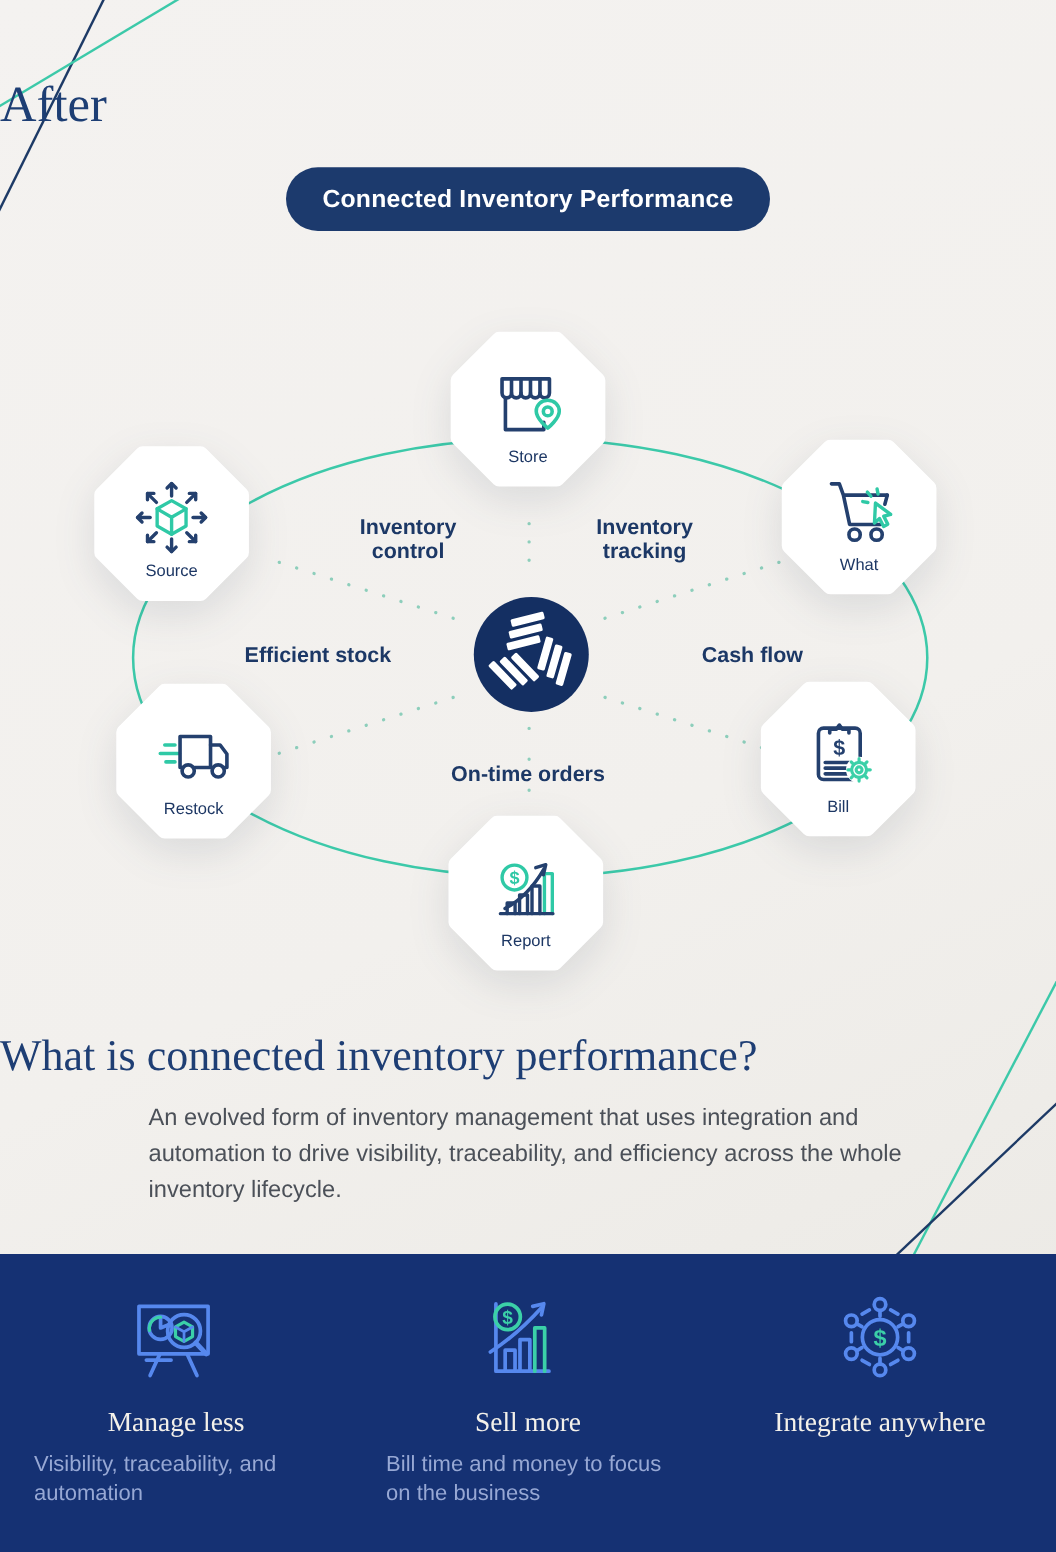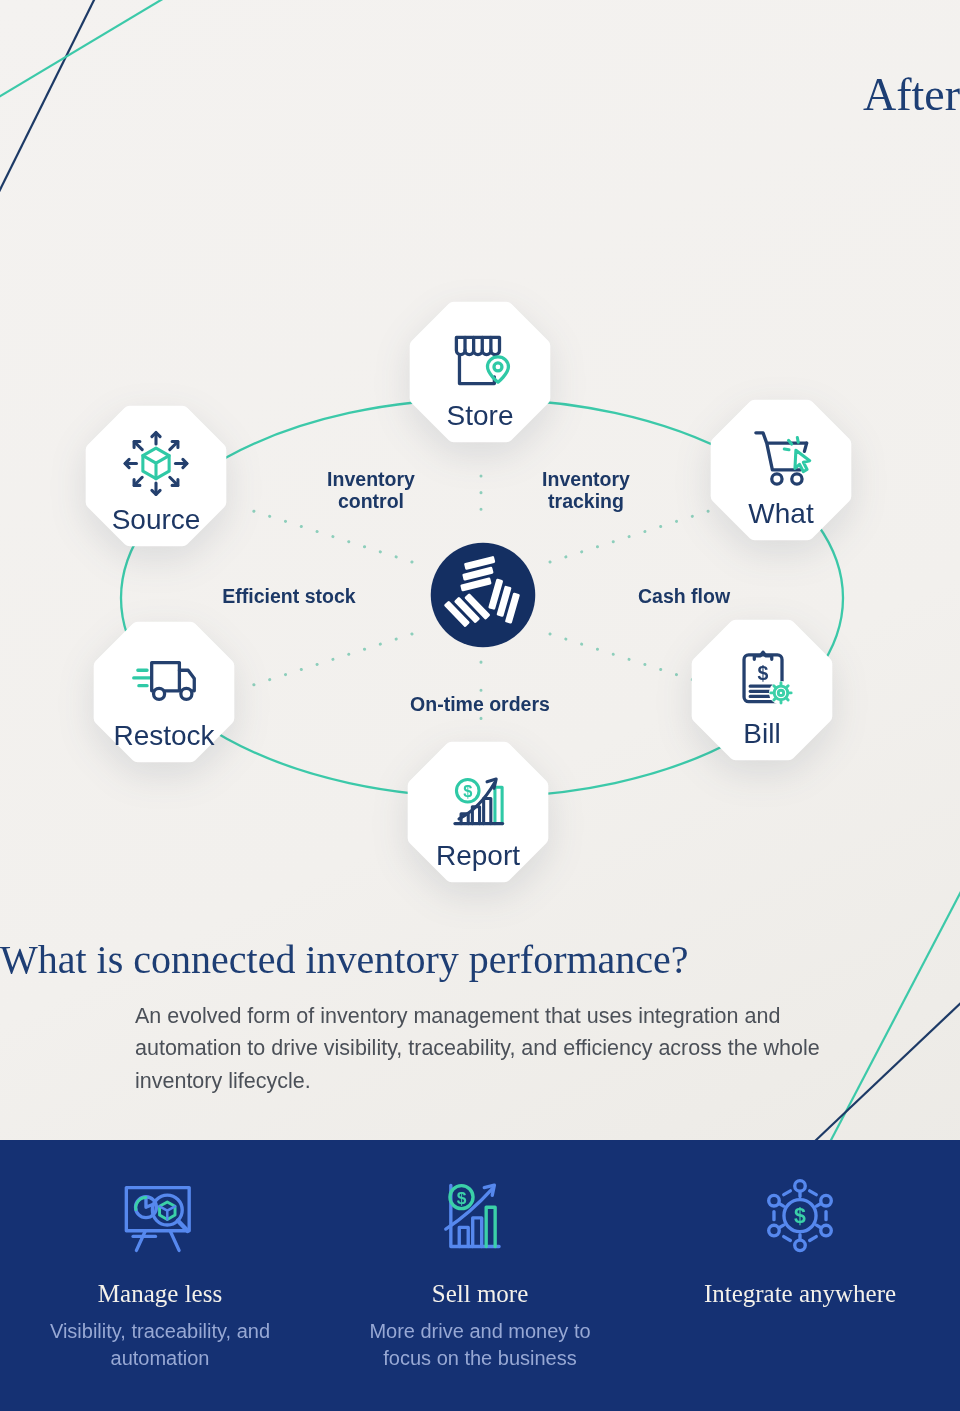--- a/index.html
+++ b/index.html
@@ -5,42 +5,42 @@
   html,body{margin:0;padding:0;background:#e8e6e2;}
   .canvas{
     position:relative;width:960px;height:1411px;overflow:hidden;
     background:linear-gradient(155deg,#f4f2f0 0%,#f2f0ed 55%,#eae8e3 100%);
     font-family:"Liberation Sans",sans-serif;
   }
   svg{display:block;}
   .decor{position:absolute;inset:0;z-index:0;pointer-events:none;}
 
   .page-title{
-    position:absolute;top:68px;left:0;right:0;margin:0;text-align:right;
-    font-family:"Liberation Serif",serif;font-weight:400;font-size:46px;color:#1d3e74;z-index:2;padding-left:32px;
+    position:absolute;top:68px;left:0;right:0;margin:0;text-align:left;
+    font-family:"Liberation Serif",serif;font-weight:400;font-size:46px;color:#1d3e74;z-index:2;
   }
   .pill{
     position:absolute;top:152px;left:260px;width:440px;height:58px;border-radius:29px;
     background:#1c3a6d;color:#ffffff;display:flex;align-items:center;justify-content:center;
     font-size:22.5px;font-weight:700;letter-spacing:.2px;z-index:2;
   }
 
   .diagram{position:absolute;top:290px;left:0;width:960px;height:610px;z-index:1;}
   .ring{position:absolute;inset:0;}
 
   .hub{position:absolute;left:427px;top:249px;width:112px;height:112px;z-index:2;}
 
   .node{position:absolute;width:152px;height:152px;z-index:3;
     filter:drop-shadow(0 12px 18px rgba(45,55,85,.12));}
   .badge{position:absolute;inset:0;width:100%;height:100%;}
   .badge polygon{fill:#ffffff;stroke:#ffffff;stroke-width:15;stroke-linejoin:round;}
   .node-inner{position:absolute;inset:0;display:flex;flex-direction:column;align-items:center;
     justify-content:center;padding-top:8px;}
   .nicon{width:78px;height:78px;}
-  .nlabel{font-size:28px;color:#1d3764;margin-top:1px;}
+  .nlabel{font-size:15px;color:#1d3764;margin-top:1px;}
 
   .rlabel{position:absolute;text-align:center;font-weight:700;font-size:19.5px;line-height:1.12;
     color:#1c3866;z-index:2;}
   .rl-0{left:306px;top:179px;width:130px;}
   .rl-1{left:521px;top:179px;width:130px;}
   .rl-2{left:199px;top:296px;width:180px;}
   .rl-3{left:614px;top:296px;width:140px;}
   .rl-4{left:380px;top:404px;width:200px;}
 
   .ic{fill:none;stroke-linecap:round;stroke-linejoin:round;}
@@ -61,37 +61,40 @@
     position:absolute;top:1000px;left:135px;width:690px;margin:0;text-align:left;
     font-size:21.5px;line-height:1.5;color:#4b5058;z-index:2;
   }
 
   .features{position:absolute;left:0;top:1140px;width:960px;height:271px;background:#153173;
     display:flex;z-index:4;}
   .feature{flex:1;display:flex;flex-direction:column;align-items:center;padding-top:30px;}
   .f-icon{height:98px;display:flex;align-items:center;justify-content:center;}
   .f-title{font-family:"Liberation Serif",serif;font-weight:400;font-size:25px;color:#f4f1ea;
     margin-top:12px;}
-  .f-desc{margin-top:10px;font-size:20px;line-height:1.35;color:#97a8d4;text-align:center;
+  .f-desc{margin-top:10px;font-size:20px;line-height:1.35;color:#97a8d4;
     max-width:258px;}
 </style>
 </head>
 <body>
 
 <div class="canvas">
 
   <svg class="decor" viewBox="0 0 960 1411">
     <line x1="97" y1="-6" x2="-8" y2="206" stroke="#1d3a66" stroke-width="2.2"></line>
     <line x1="171" y1="-6" x2="-8" y2="101" stroke="#3cc9a9" stroke-width="2.2"></line>
     <line x1="966" y1="882" x2="830" y2="1142" stroke="#3cc9a9" stroke-width="2.2"></line>
     <line x1="966" y1="998" x2="814" y2="1142" stroke="#1d3a66" stroke-width="2.2"></line>
   </svg>
 
   <h1 class="page-title">After</h1>
 
+  <div class="pill">
+    <span>Connected Inventory Performance</span>
+  </div>
 
   <div class="diagram">
 
     <svg class="ring" viewBox="0 0 960 610">
       <ellipse cx="482" cy="308" rx="361" ry="199" fill="none" stroke="#3cc9a9" stroke-width="2.3"></ellipse>
       <g stroke="#7cc9b3" stroke-width="3" stroke-linecap="round" stroke-dasharray="0.1 16.5" opacity="0.85">
         <line x1="481" y1="186" x2="481" y2="224"></line>
         <line x1="481" y1="344" x2="481" y2="438" stroke-dasharray="0.1 28"></line>
         <line x1="412" y1="272" x2="250" y2="220"></line>
         <line x1="550" y1="272" x2="712" y2="220"></line>
@@ -205,21 +208,21 @@
             <path d="M32.5 61 V44.5 H39.5 V61"></path>
             <path d="M43.5 61 V36.5 H50.5 V61"></path>
             <path d="M19.5 56.5 C30 51 43 40.5 54 21.5"></path>
             <path d="M46.8 20.3 L55.7 17.6 L53.6 26.6"></path>
           </g>
         </svg>
         <div class="nlabel">Report</div>
       </div>
     </div>
 
-    <div class="node" style="left:88px;top:326px;text-align:right;">
+    <div class="node" style="left:100px;top:326px;text-align:right;">
       <svg class="badge" viewBox="0 0 160 160">
         <polygon points="52.4,13.5 107.6,13.5 146.5,52.4 146.5,107.6 107.6,146.5 52.4,146.5 13.5,107.6 13.5,52.4"></polygon>
       </svg>
       <div class="node-inner">
         <svg class="nicon" viewBox="0 0 76 76">
           <g class="ic tl" stroke-width="3.2">
             <path d="M12.5 28.5 H21.5 M8.5 36 H25.5 M13.5 43.5 H21.5"></path>
           </g>
           <g class="ic nv" stroke-width="3.2">
             <path d="M53 48.5 V21 H26 V48.5 H27.8 M38.8 48.5 H53"></path>
@@ -311,21 +314,21 @@
             <path d="M49.8 13 L58.8 10.9 L56.9 19.9"></path>
           </g>
           <g class="ic gt" stroke-width="3">
             <path d="M51.5 65.5 V30.5 H59.5 V65.5"></path>
             <circle cx="29.5" cy="21.5" r="10.3"></circle>
           </g>
           <text x="29.5" y="27.3" class="dteal2">$</text>
         </svg>
       </div>
       <div class="f-title">Sell more</div>
-      <div class="f-desc">More drive and money to focus on the business</div>
+      <div class="f-desc">Bill time and money to focus on the business</div>
     </div>
 
     <div class="feature">
       <div class="f-icon">
         <svg width="104" height="92" viewBox="0 0 92 82">
           <g class="ic bl" stroke-width="3">
             <circle cx="46" cy="38" r="14.3"></circle>
             <circle cx="46" cy="11.5" r="4.7"></circle>
             <circle cx="69.2" cy="24.7" r="4.7"></circle>
             <circle cx="69.2" cy="51.3" r="4.7"></circle>

